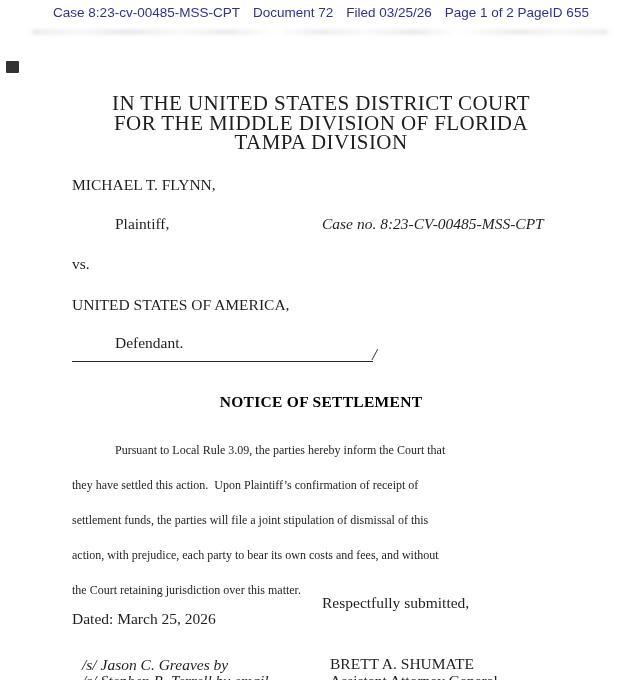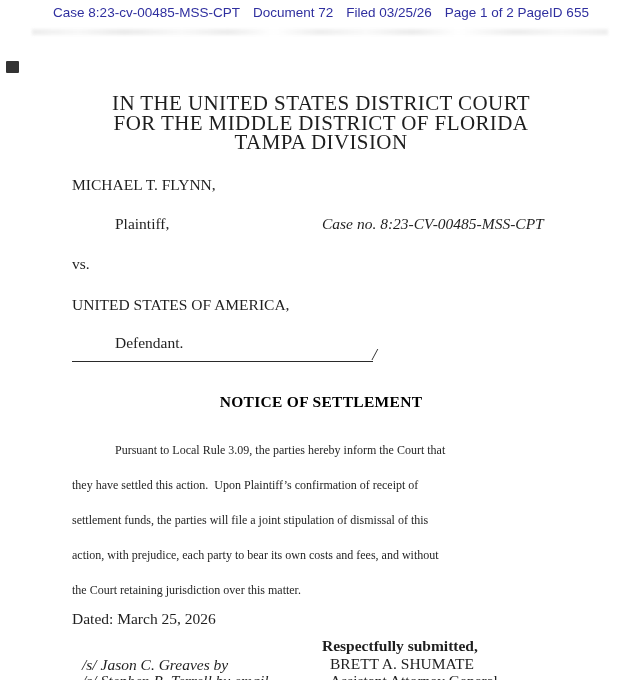--- a/index.html
+++ b/index.html
@@ -117,21 +117,21 @@
     <span>Document 72</span>
     <span>Filed 03/25/26</span>
     <span>Page 1 of 2 PageID 655</span>
   </div>
 
   <div class="ghost-band"></div>
   <div class="scan-mark"></div>
 
   <div class="court-heading">
     <div>IN THE UNITED STATES DISTRICT COURT</div>
-    <div>FOR THE MIDDLE DISTRICT OF FLORIDA</div>
+    <div>FOR THE MIDDLE DIVISION OF FLORIDA</div>
     <div>TAMPA DIVISION</div>
   </div>
 
   <div class="abs" style="left:72px; top:176px;">MICHAEL T. FLYNN,</div>
   <div class="abs" style="left:115px; top:215px;">Plaintiff,</div>
   <div class="abs" style="left:322px; top:215px;font-style:italic;">Case no. 8:23-CV-00485-MSS-CPT</div>
   <div class="abs" style="left:72px; top:255px;">vs.</div>
   <div class="abs" style="left:72px; top:296px;">UNITED STATES OF AMERICA,</div>
   <div class="abs" style="left:115px; top:334px;">Defendant.</div>
 
@@ -143,21 +143,21 @@
 
   <div class="body-par">
     <div class="line first">Pursuant to Local Rule 3.09, the parties hereby inform the Court that</div>
     <div class="line">they have settled this action.&nbsp; Upon Plaintiff’s confirmation of receipt of</div>
     <div class="line">settlement funds, the parties will file a joint stipulation of dismissal of this</div>
     <div class="line">action, with prejudice, each party to bear its own costs and fees, and without</div>
     <div class="line">the Court retaining jurisdiction over this matter.</div>
   </div>
 
   <div class="abs" style="left:72px; top:589px;margin-top:21px;">Dated: March 25, 2026</div>
-  <div class="abs" style="left:322px; top:637px;font-weight:bold;">Respectfully submitted,</div>
+  <div class="abs" style="left:322px; top:594px;">Respectfully submitted,</div>
 
   <div class="abs italic" style="left:82px; top:656px;">/s/ Jason C. Greaves by</div>
   <div class="abs" style="left:330px; top:655px;">BRETT A. SHUMATE</div>
 
   <div class="abs italic" style="left:82px; top:672px;">/s/ Stephen R. Terrell by email</div>
   <div class="abs" style="left:330px; top:672px;">Assistant Attorney General</div>
 
 </div>
 
 </body></html>

